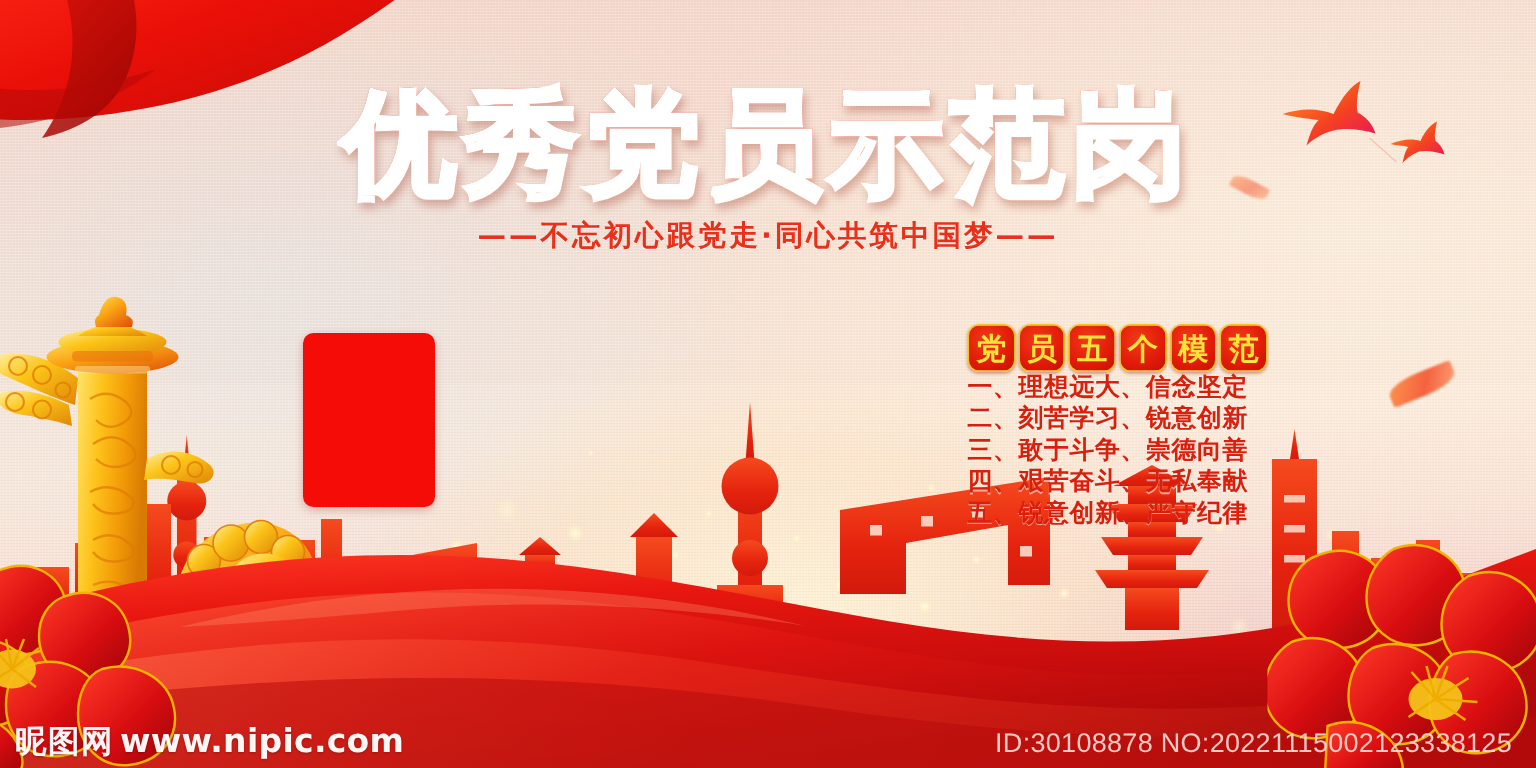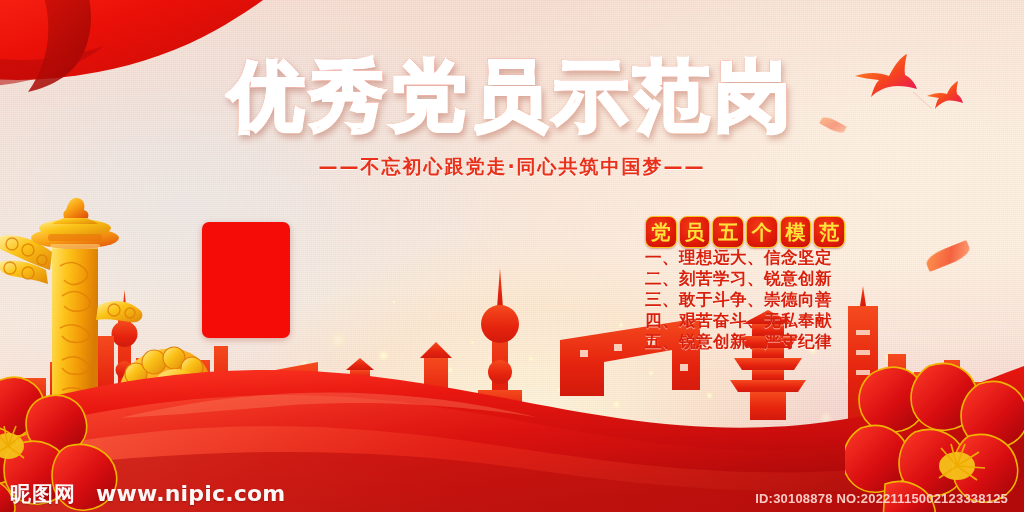--- a/index.html
+++ b/index.html
@@ -54,21 +54,21 @@
   .main-title{
     display:inline-block;
     font-family:"DejaVu Sans","Liberation Sans",sans-serif;
     font-size:76px;font-weight:normal;letter-spacing:5px;line-height:1;
     background:linear-gradient(180deg,#e8240f 0%,#ef2f11 28%,#f84418 55%,#ff6a2a 82%,#ff8a3a 100%);
     -webkit-background-clip:text;background-clip:text;color:transparent;
     -webkit-text-stroke:6px #fff;paint-order:stroke fill;
     filter:drop-shadow(2px 4px 3px rgba(150,40,20,.30));
   }
   .subtitle{
-    margin-top:20px;font-size:19px;font-weight:bold;letter-spacing:2px;
+    margin-top:10px;font-size:19px;font-weight:bold;letter-spacing:2px;
     color:#e8301a;font-family:"DejaVu Sans","Liberation Sans",sans-serif;
     text-shadow:0 1px 0 rgba(255,255,255,.75);
   }
 
   
   .photo-box{
     position:absolute;left:202px;top:222px;width:88px;height:116px;
     background:#f50c07;border-radius:7px;
     box-shadow:0 2px 6px rgba(150,20,10,.28);
   }
@@ -96,24 +96,24 @@
   }
   .panel-list{}
   .panel-item{
     font-family:"DejaVu Sans","Liberation Sans",sans-serif;
     font-size:16.5px;font-weight:bold;color:#d9200d;letter-spacing:.5px;
     line-height:19.5px;margin-bottom:1.5px;white-space:nowrap;
     text-shadow:0 1px 0 rgba(255,255,255,.55);
   }
 
   
-  .wm{position:absolute;left:10px;bottom:4px;display:flex;align-items:baseline;gap:20px;opacity:.96;}
+  .wm{position:absolute;left:10px;bottom:4px;display:flex;align-items:baseline;gap:4px;opacity:.96;}
   .wm-cn{font-family:"DejaVu Sans","Liberation Sans",sans-serif;font-size:21px;font-weight:bold;color:#fff;letter-spacing:1px;text-shadow:0 1px 2px rgba(0,0,0,.25);}
   .wm-url{font-family:"DejaVu Sans","Liberation Sans",sans-serif;font-size:22px;font-weight:bold;color:#fff;letter-spacing:.2px;text-shadow:0 1px 2px rgba(0,0,0,.25);margin-top:41px;}
-  .idtext{position:absolute;right:16px;bottom:6px;font-family:"Liberation Sans",sans-serif;font-size:13px;color:#ffd9d2;letter-spacing:.2px;opacity:.92;font-weight:bold;}
+  .idtext{position:absolute;right:16px;bottom:6px;font-family:"Liberation Sans",sans-serif;font-size:18px;color:#ffd9d2;letter-spacing:.2px;opacity:.92;}
 </style>
 </head>
 <body>
 
 <div id="poster">
 
   <div class="layer texture"></div>
 
   <div class="layer bokeh">
     <span style="left:300px;top:360px;width:9px;height:9px;"></span>

